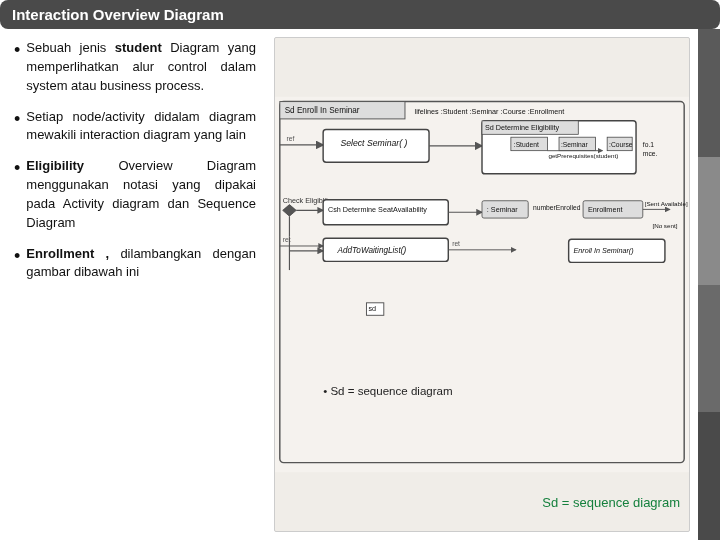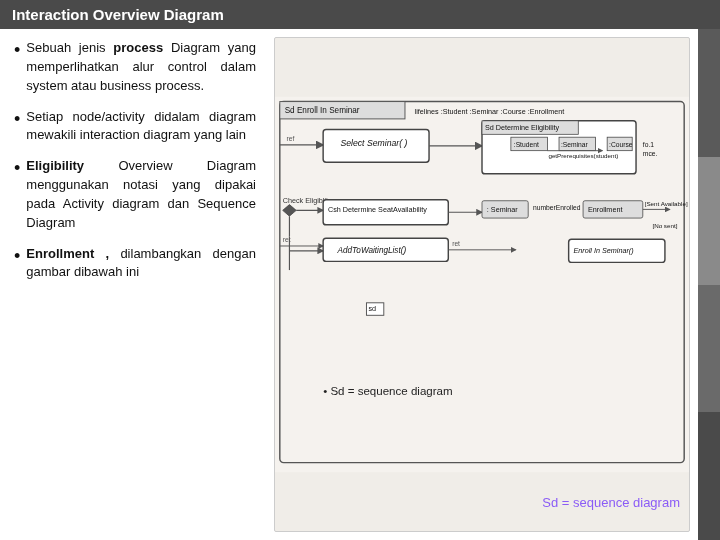--- a/index.html
+++ b/index.html
@@ -22,20 +22,21 @@
     }
 
     
     .title-bar {
       background: #4a4a4a;
       color: #fff;
       padding: 6px 12px;
       font-size: 15px;
       font-weight: bold;
       flex-shrink: 0;
+      border-radius: 8px;
     }
 
     
     .main-content {
       display: flex;
       flex: 1;
       overflow: hidden;
     }
 
     
@@ -109,21 +110,21 @@
       left: 10px;
       right: 10px;
       display: flex;
       align-items: center;
       justify-content: flex-end;
       padding-right: 8px;
     }
 
     .sd-note {
       font-size: 13px;
-      color: #8b5cf6;
+      color: #15803d;
     }
 
     
     .right-sidebar {
       width: 22px;
       display: flex;
       flex-direction: column;
       flex-shrink: 0;
     }
 
@@ -152,21 +153,21 @@
   </div>
 
   <div class="main-content">
 
     <div class="text-panel">
       <ul class="bullet-list">
 
         <li>
           <span class="bullet-dot">•</span>
           <span class="bullet-text">
-            Sebuah jenis <span class="highlight">process</span> Diagram yang memperlihatkan alur control dalam system atau business process.
+            Sebuah jenis <span class="highlight">student</span> Diagram yang memperlihatkan alur control dalam system atau business process.
           </span>
         </li>
 
         <li>
           <span class="bullet-dot">•</span>
           <span class="bullet-text">
             Setiap node/activity didalam diagram mewakili interaction diagram yang lain
           </span>
         </li>
 

